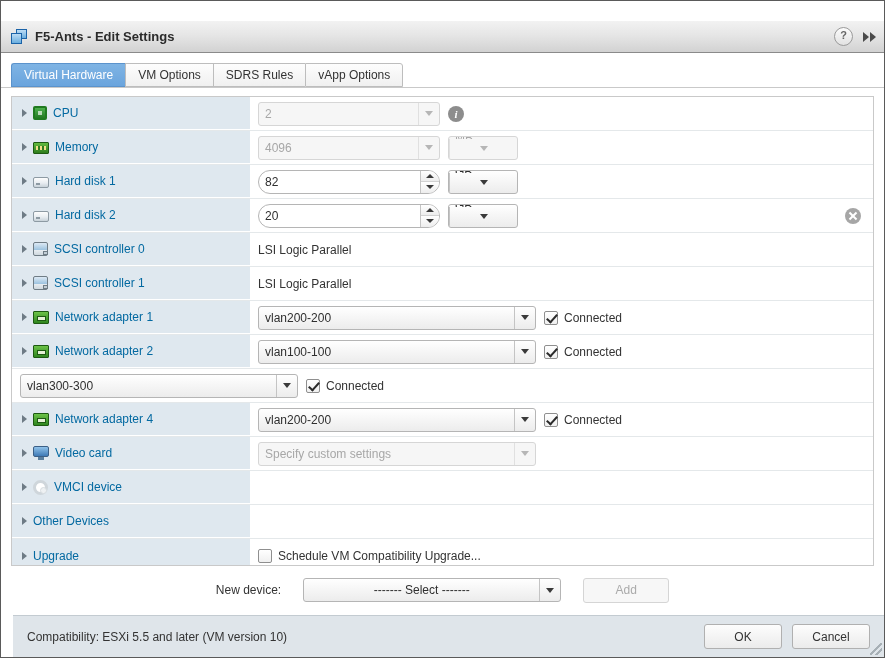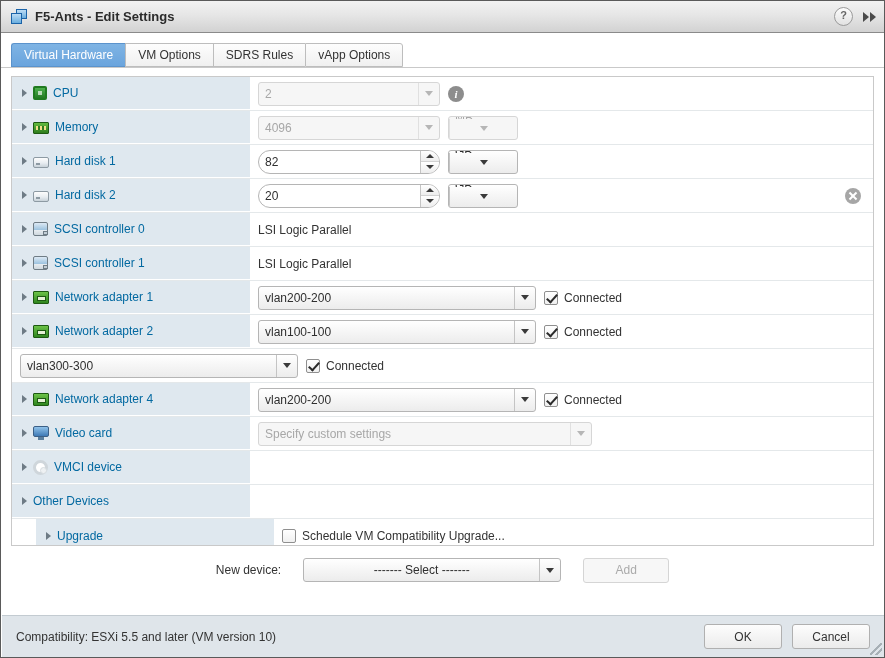--- a/index.html
+++ b/index.html
@@ -27,20 +27,21 @@
   
   .titlebar {
     position: relative;
     height: 32px;
     box-sizing: border-box;
     background: linear-gradient(to bottom, #f2f2f2 0%, #e6e6e6 45%, #d2d2d2 100%);
     border-bottom: 1px solid #8a8a8a;
     display: flex;
     align-items: center;
     padding: 0 6px 0 10px;
+    margin-top: 20px;
   }
   .title-left {
     display: flex;
     align-items: center;
     gap: 8px;
     flex: 1 1 auto;
     min-width: 0;
   }
   .vm-icon {
     width: 16px;
@@ -138,21 +139,21 @@
     overflow: hidden;
   }
   .row {
     display: flex;
     align-items: center;
     height: 34px;
     box-sizing: border-box;
     border-bottom: 1px solid #e4e8ea;
     position: relative;
   }
-  .row:last-of-type { border-bottom: none; margin-left: 24px; }
+  .row:last-of-type { border-bottom: none; }
   .cell-label {
     width: 238px;
     flex: 0 0 238px;
     height: 100%;
     box-sizing: border-box;
     background: #dfe8ef;
     display: flex;
     align-items: center;
     padding-left: 10px;
     gap: 6px;
@@ -384,21 +385,21 @@
     border-right: 4px solid transparent;
   }
   .spin .spin-btns .up i    { border-bottom: 4px solid #3a3a3a; }
   .spin .spin-btns .down i  { border-top: 4px solid #3a3a3a; }
 
   .w-cpu   { width: 182px; }
   .w-mem   { width: 182px; }
   .w-unit  { width: 70px; flex-direction: column; }
   .w-disk  { width: 182px; border-radius: 12px; }
   .w-net   { width: 278px; }
-  .w-video { width: 334px; }
+  .w-video { width: 278px; }
 
   .info-icon {
     width: 16px; height: 16px;
     border-radius: 50%;
     background: #8d8d8d;
     color: #ffffff;
     font-size: 11px;
     font-weight: bold;
     font-style: italic;
     line-height: 16px;
@@ -488,21 +489,21 @@
   .btn.disabled {
     color: #aaaaaa;
     border-color: #d5d5d5;
     background: #f7f7f7;
     cursor: default;
   }
 
   
   .footer {
     position: absolute;
-    left: 1px; right: 0; bottom: 0;
+    left: 12px; right: 0; bottom: 0;
     height: 42px;
     box-sizing: border-box;
     background: #dfe5ea;
     border-top: 1px solid #c3cbd1;
     display: flex;
     align-items: center;
     padding: 0 14px;
   }
   .compat {
     flex: 1 1 auto;

